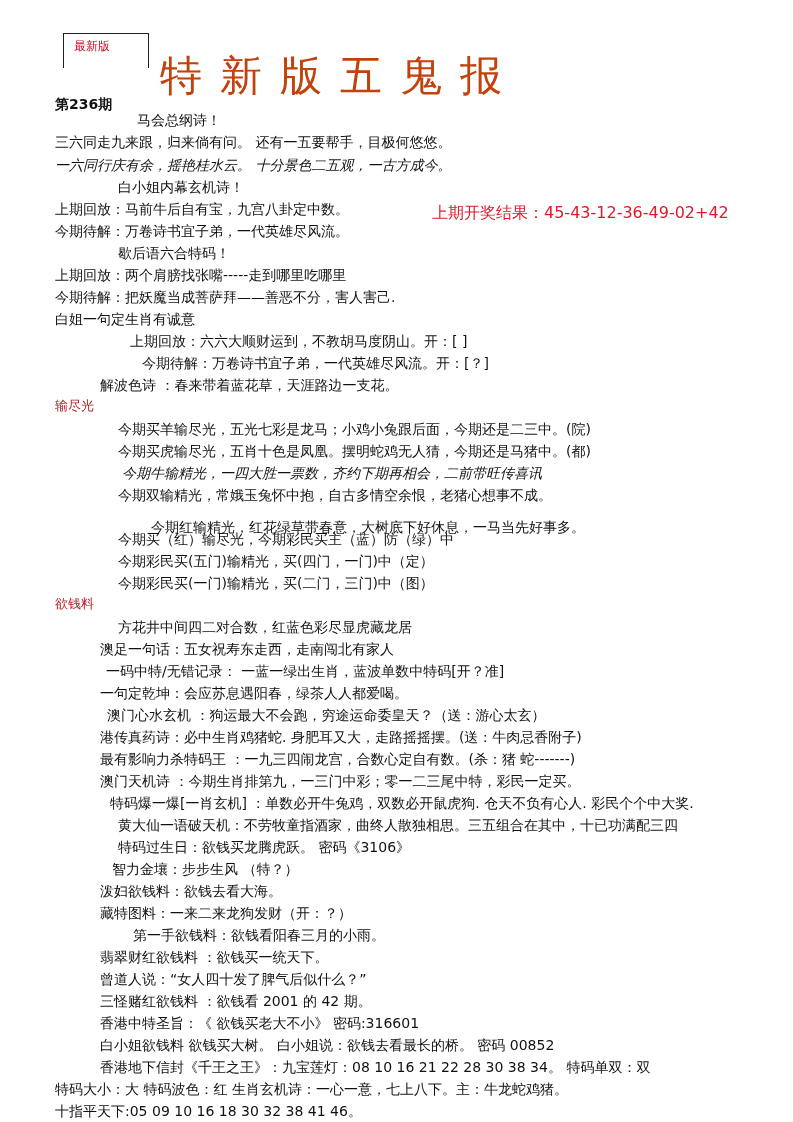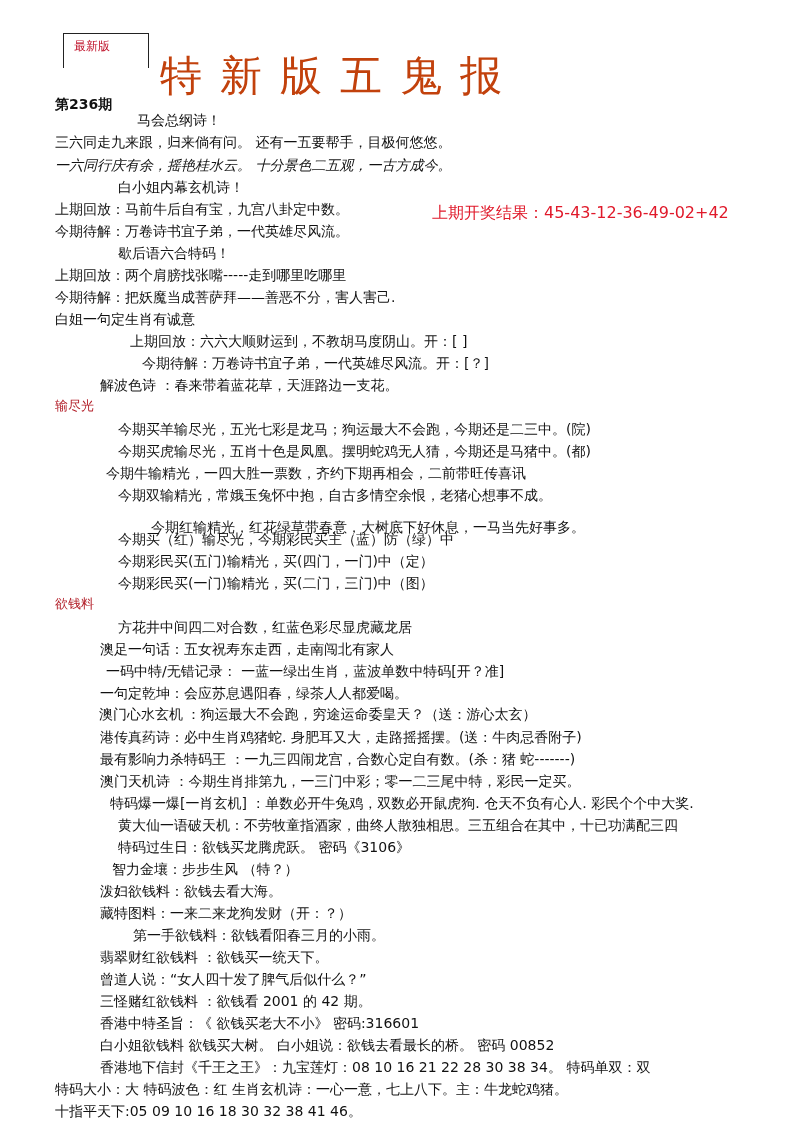--- a/index.html
+++ b/index.html
@@ -38,36 +38,36 @@
     <div class="abs line" style="left: 118px; top: 243px;">歇后语六合特码！</div>
     <div class="abs line" style="left: 55px; top: 265px;">上期回放：两个肩膀找张嘴-----走到哪里吃哪里</div>
     <div class="abs line" style="left: 55px; top: 287px;">今期待解：把妖魔当成菩萨拜——善恶不分，害人害己.</div>
     <div class="abs line" style="left: 55px; top: 309px;">白姐一句定生肖有诚意</div>
     <div class="abs line" style="left: 130px; top: 331px;">上期回放：六六大顺财运到，不教胡马度阴山。开：[ ]</div>
     <div class="abs line" style="left: 142px; top: 353px;">今期待解：万卷诗书宜子弟，一代英雄尽风流。开：[？]</div>
     <div class="abs line" style="left: 100px; top: 375px;">解波色诗 ：春来带着蓝花草，天涯路边一支花。</div>
   </div>
 <div class="abs red-section" id="lose-title" style="left: 55px; top: 397px;">输尽光</div>
 <div id="lose-container">
-    <div class="abs line" style="left: 118px; top: 419px;">今期买羊输尽光，五光七彩是龙马；狗运最大不会跑，今期还是二三中。(院)</div>
+    <div class="abs line" style="left: 118px; top: 419px;">今期买羊输尽光，五光七彩是龙马；小鸡小兔跟后面，今期还是二三中。(院)</div>
     <div class="abs line" style="left: 118px; top: 441px;">今期买虎输尽光，五肖十色是凤凰。摆明蛇鸡无人猜，今期还是马猪中。(都)</div>
-    <div class="abs line" style="left: 106px; top: 463px;">今期牛输精光，一四大胜一票数，齐约下期再相会，二前带旺传喜讯</div>
+    <div class="abs line" style="left: 122px; top: 463px; font-style: italic;">今期牛输精光，一四大胜一票数，齐约下期再相会，二前带旺传喜讯</div>
     <div class="abs line" style="left: 118px; top: 485px;">今期双输精光，常娥玉兔怀中抱，自古多情空余恨，老猪心想事不成。</div>
     <div class="abs line" style="left: 118px; top: 517px; margin-left: 33px;">今期红输精光，红花绿草带春意，大树底下好休息，一马当先好事多。</div>
     <div class="abs line" style="left: 118px; top: 529px;">今期买（红）输尽光，今期彩民买主（蓝）防（绿）中</div>
     <div class="abs line" style="left: 118px; top: 551px;">今期彩民买(五门)输精光，买(四门，一门)中（定）</div>
     <div class="abs line" style="left: 118px; top: 573px;">今期彩民买(一门)输精光，买(二门，三门)中（图）</div>
   </div>
 <div class="abs red-section" id="money-title" style="left: 55px; top: 595px;">欲钱料</div>
 <div id="money-container">
     <div class="abs line" style="left: 118px; top: 617px;">方花井中间四二对合数，红蓝色彩尽显虎藏龙居</div>
     <div class="abs line" style="left: 100px; top: 639px;">澳足一句话：五女祝寿东走西，走南闯北有家人</div>
     <div class="abs line" style="left: 106px; top: 661px;">一码中特/无错记录：  一蓝一绿出生肖，蓝波单数中特码[开？准]</div>
     <div class="abs line" style="left: 100px; top: 683px;">一句定乾坤：会应苏息遇阳春，绿茶人人都爱喝。</div>
-    <div class="abs line" style="left: 99px; top: 705px; font-family: Liberation Serif, serif;">澳门心水玄机 ：狗运最大不会跑，穷途运命委皇天？（送：游心太玄）</div>
+    <div class="abs line" style="left: 107px; top: 705px;">澳门心水玄机 ：狗运最大不会跑，穷途运命委皇天？（送：游心太玄）</div>
     <div class="abs line" style="left: 100px; top: 727px;">港传真药诗：必中生肖鸡猪蛇. 身肥耳又大，走路摇摇摆。(送：牛肉忌香附子)</div>
     <div class="abs line" style="left: 100px; top: 749px;">最有影响力杀特码王 ：一九三四闹龙宫，合数心定自有数。(杀：猪 蛇-------)</div>
     <div class="abs line" style="left: 100px; top: 771px;">澳门天机诗 ：今期生肖排第九，一三门中彩；零一二三尾中特，彩民一定买。</div>
     <div class="abs line" style="left: 110px; top: 793px;">特码爆一爆[一肖玄机] ：单数必开牛兔鸡，双数必开鼠虎狗. 仓天不负有心人. 彩民个个中大奖.</div>
     <div class="abs line" style="left: 118px; top: 815px;">黄大仙一语破天机：不劳牧童指酒家，曲终人散独相思。三五组合在其中，十已功满配三四</div>
     <div class="abs line" style="left: 118px; top: 837px;">特码过生日：欲钱买龙腾虎跃。   密码《3106》</div>
     <div class="abs line" style="left: 100px; top: 859px; margin-left: 12px;">智力金壤：步步生风   （特？）</div>
     <div class="abs line" style="left: 100px; top: 881px;">泼妇欲钱料：欲钱去看大海。</div>
     <div class="abs line" style="left: 100px; top: 903px;">藏特图料：一来二来龙狗发财（开：？）</div>
     <div class="abs line" style="left: 133px; top: 925px;">第一手欲钱料：欲钱看阳春三月的小雨。</div>

